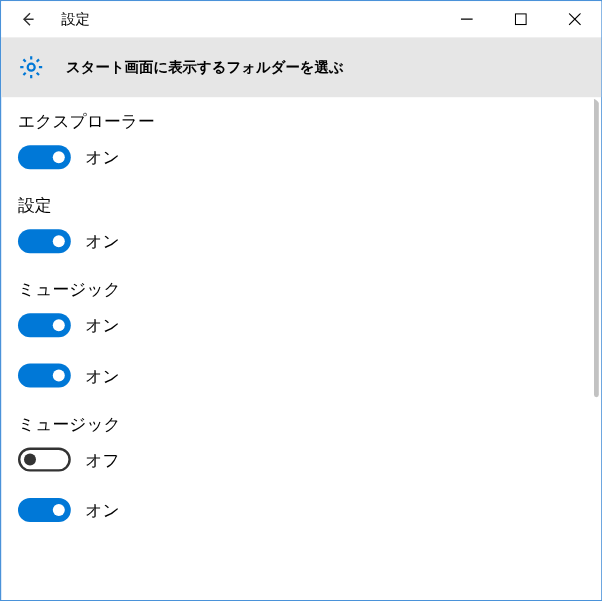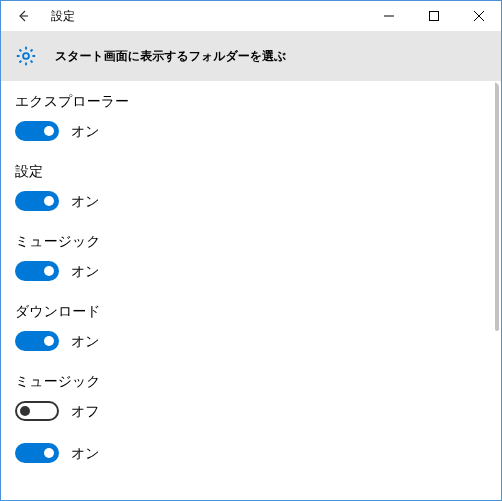--- a/index.html
+++ b/index.html
@@ -218,21 +218,20 @@
         <div class="setting-label">ミュージック</div>
         <div class="toggle-row">
           <div class="toggle on">
               <div class="knob"></div>
             </div>
           <span class="toggle-state">オン</span>
         </div>
       </div>
 
       <div class="setting">
-        <div class="setting-label">ダウンロード</div>
         <div class="toggle-row">
           <div class="toggle on">
               <div class="knob"></div>
             </div>
           <span class="toggle-state">オン</span>
         </div>
       </div>
 
       <div class="setting">
         <div class="setting-label">ミュージック</div>

